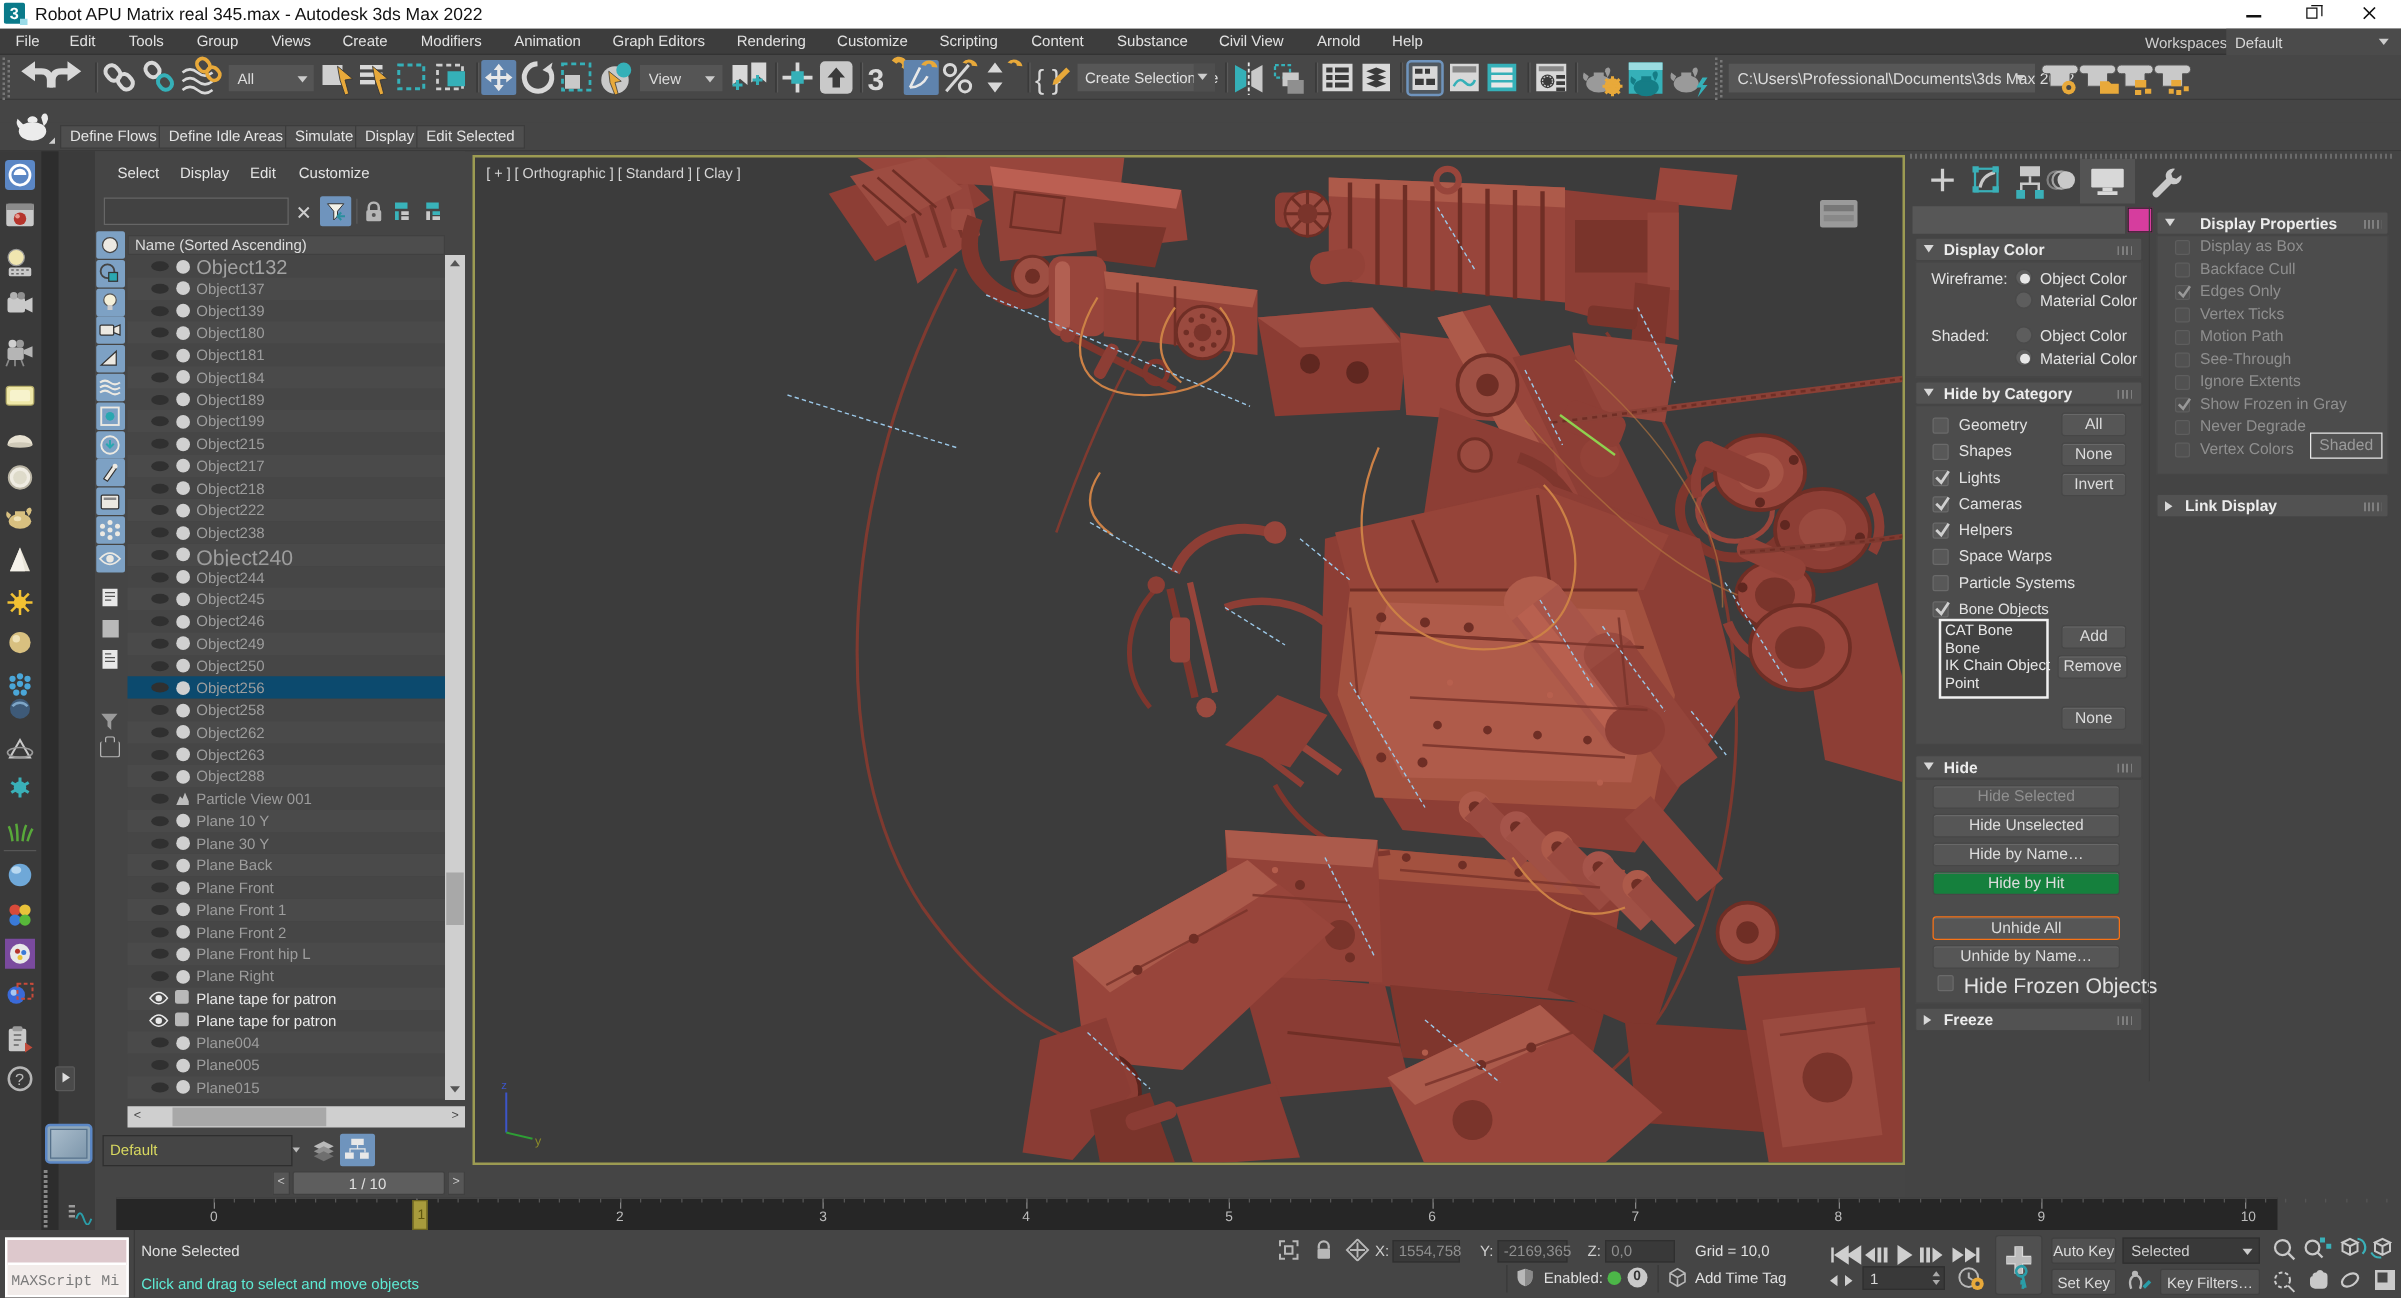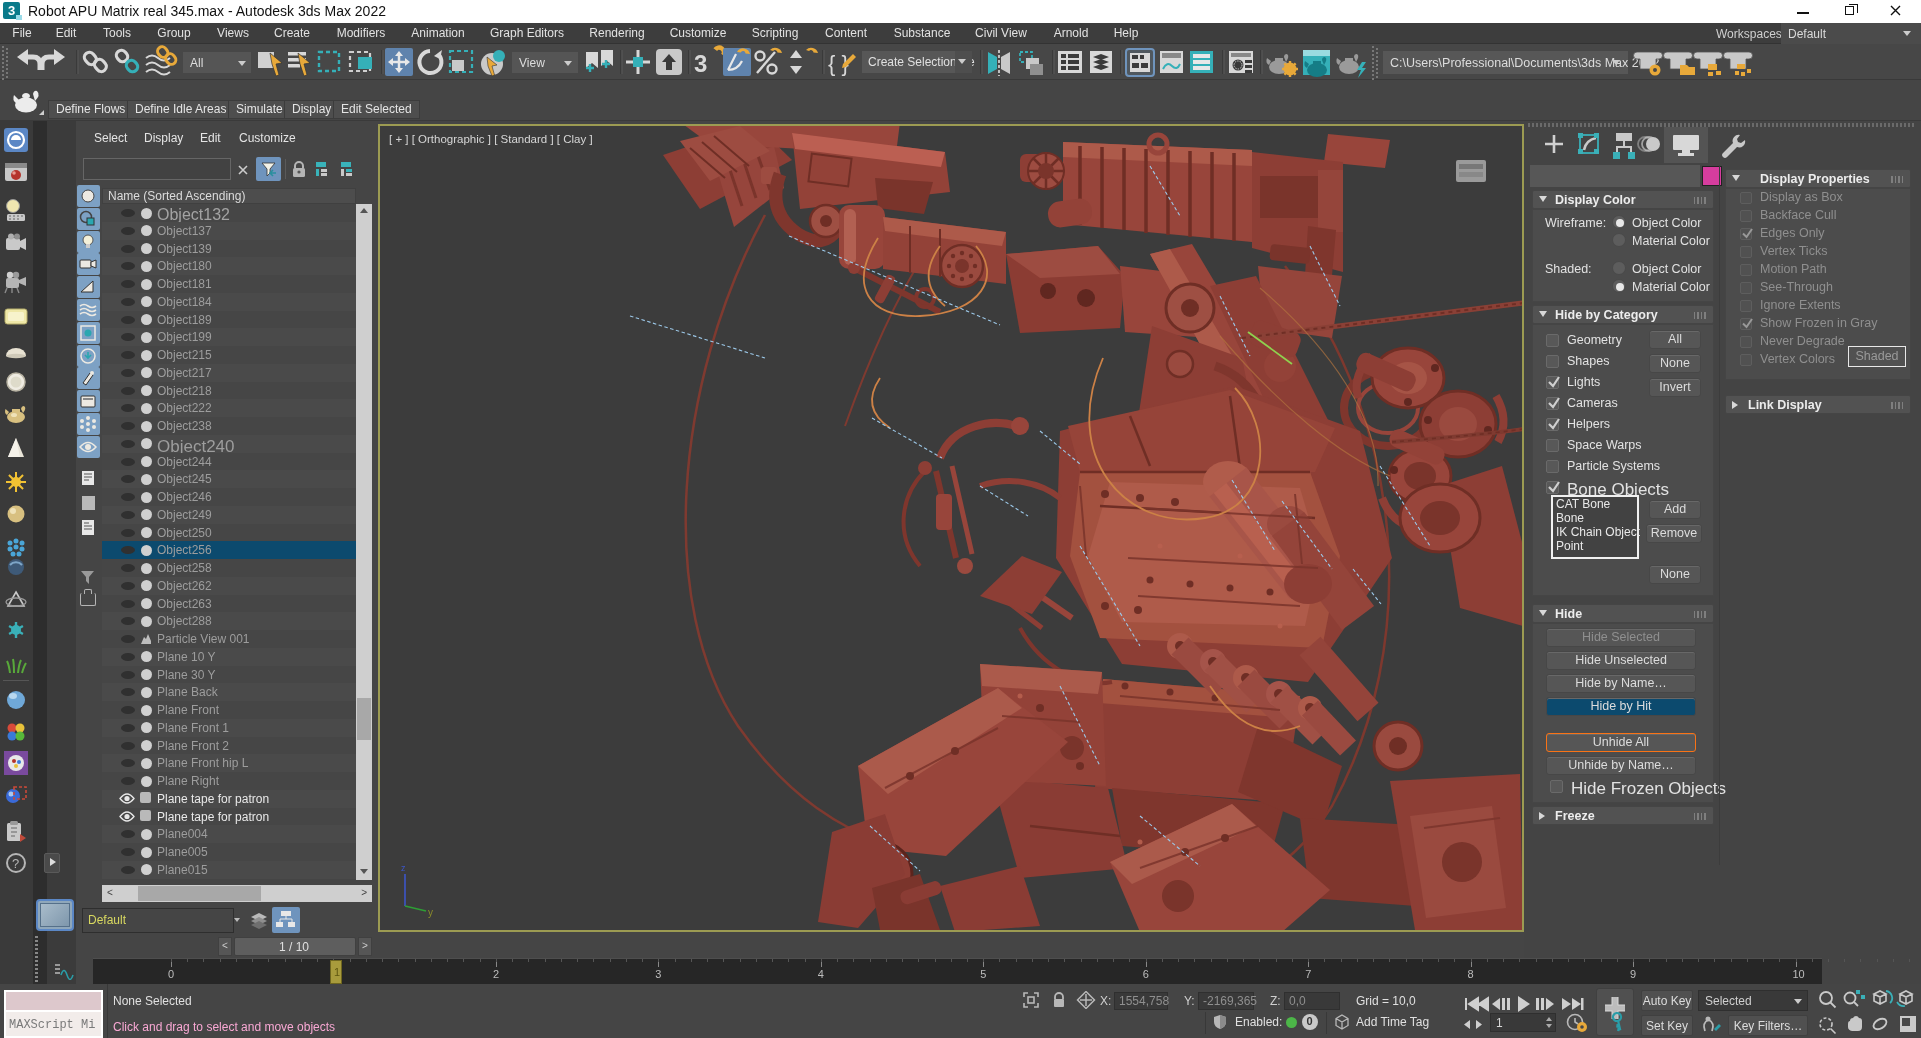--- a/index.html
+++ b/index.html
@@ -1219,21 +1219,21 @@
         <span class="t" style="left:43px;top:296px;font-size:12.5px;color:#e2e2e2;">Helpers</span>
         <span class="abs" style="left:22px;top:318px;width:13px;height:13px;background:#585858;border:1px solid #6a6a6a;border-radius:2px;"></span>
         <span class="t" style="left:43px;top:317px;font-size:12.5px;color:#e2e2e2;">Space Warps</span>
         <span class="abs" style="left:22px;top:339px;width:13px;height:13px;background:#585858;border:1px solid #6a6a6a;border-radius:2px;"></span>
         <span class="t" style="left:43px;top:338px;font-size:12.5px;color:#e2e2e2;">Particle Systems</span>
         <span class="abs" style="left:22px;top:360px;width:13px;height:13px;background:#585858;border:1px solid #6a6a6a;border-radius:2px;">
           <svg style="position:absolute;left:0px;top:-2px;" width="14" height="14" viewBox="0 0 14 14">
             <path d="M2 7 L6 11 L12 2" stroke="#cfcfcf" stroke-width="2.2" fill="none"></path>
           </svg>
         </span>
-        <span class="t" style="left:43px;top:359px;font-size:17px;color:#e2e2e2;">Bone Objects</span>
+        <span class="t" style="left:43px;top:359px;font-size:12px;color:#e2e2e2;">Bone Objects</span>
         <div class="abs" style="left:125px;top:209px;width:52px;height:19px;background:#565656;border:1px solid #474747;border-radius:3px;box-shadow:inset 0 1px 0 #686868;">
           <div style="position:absolute;left:0;right:0;top:0.5px;text-align:center;font-size:12.5px;color:#dcdcdc;">All</div>
         </div>
         <div class="abs" style="left:125px;top:233px;width:52px;height:19px;background:#565656;border:1px solid #474747;border-radius:3px;box-shadow:inset 0 1px 0 #686868;">
           <div style="position:absolute;left:0;right:0;top:0.5px;text-align:center;font-size:12.5px;color:#dcdcdc;">None</div>
         </div>
         <div class="abs" style="left:125px;top:257px;width:52px;height:19px;background:#565656;border:1px solid #474747;border-radius:3px;box-shadow:inset 0 1px 0 #686868;">
           <div style="position:absolute;left:0;right:0;top:0.5px;text-align:center;font-size:12.5px;color:#dcdcdc;">Invert</div>
         </div>
         <div class="abs" style="left:27px;top:374px;width:88px;height:64px;background:#424242;border:2px solid #f0f0f0;">
@@ -1259,21 +1259,21 @@
         <div class="abs" style="left:8px;top:502px;width:182px;height:180px;background:#4c4c4c;border:1px solid #454545;"></div>
         <div class="abs" style="left:22px;top:507px;width:150px;height:19px;background:#565656;border:1px solid #474747;border-radius:3px;box-shadow:inset 0 1px 0 #686868;">
           <div style="position:absolute;left:0;right:0;top:0.5px;text-align:center;font-size:12.5px;color:#8f8f8f;">Hide Selected</div>
         </div>
         <div class="abs" style="left:22px;top:530px;width:150px;height:19px;background:#565656;border:1px solid #474747;border-radius:3px;box-shadow:inset 0 1px 0 #686868;">
           <div style="position:absolute;left:0;right:0;top:0.5px;text-align:center;font-size:12.5px;color:#dcdcdc;">Hide Unselected</div>
         </div>
         <div class="abs" style="left:22px;top:553px;width:150px;height:19px;background:#565656;border:1px solid #474747;border-radius:3px;box-shadow:inset 0 1px 0 #686868;">
           <div style="position:absolute;left:0;right:0;top:0.5px;text-align:center;font-size:12.5px;color:#dcdcdc;">Hide by Name…</div>
         </div>
-        <div class="abs" style="left:22px;top:576px;width:150px;height:19px;background:#0c4a6e;border:1px solid #474747;border-radius:3px;box-shadow:inset 0 1px 0 #686868;">
+        <div class="abs" style="left:22px;top:576px;width:150px;height:19px;background:#15803d;border:1px solid #474747;border-radius:3px;box-shadow:inset 0 1px 0 #686868;">
           <div style="position:absolute;left:0;right:0;top:0.5px;text-align:center;font-size:12.5px;color:#dcdcdc;">Hide by Hit</div>
         </div>
         <div class="abs" style="left:22px;top:612px;width:150px;height:19px;background:#565656;border:1px solid #f97316;border-radius:3px;box-shadow:inset 0 1px 0 #686868;">
           <div style="position:absolute;left:0;right:0;top:0.5px;text-align:center;font-size:12.5px;color:#dcdcdc;">Unhide All</div>
         </div>
         <div class="abs" style="left:22px;top:635px;width:150px;height:19px;background:#565656;border:1px solid #474747;border-radius:3px;box-shadow:inset 0 1px 0 #686868;">
           <div style="position:absolute;left:0;right:0;top:0.5px;text-align:center;font-size:12.5px;color:#dcdcdc;">Unhide by Name…</div>
         </div>
         <span class="abs" style="left:26px;top:659px;width:13px;height:13px;background:#585858;border:1px solid #6a6a6a;border-radius:2px;"></span>
         <span class="t" style="left:47px;top:658px;font-size:17px;color:#e2e2e2;">Hide Frozen Objects</span>
@@ -1486,21 +1486,21 @@
       </div>
     </div>
 
 <div class="abs" style="left:0;top:984px;width:1921px;height:54px;background:#454545;" id="status">
   <div class="abs" style="left:4px;top:6px;width:99px;height:48px;background:#f2ecea;border:2px solid #fff;">
     <div class="abs" style="left:0;top:0;width:95px;height:20px;background:#ddc8cc;border-bottom:2px solid #fff;"></div>
     <div class="t" style="left:3px;top:26px;font-size:12px;color:#7a7a7a;font-family:'Liberation Mono',monospace;">MAXScript Mi</div>
   </div>
   <div class="abs" style="left:107px;top:0px;width:1px;height:54px;background:#383838;"></div>
   <div class="t" style="left:113px;top:10px;font-size:12px;color:#e0e0e0;">None Selected</div>
-  <div class="t" style="left:113px;top:36px;font-size:12px;color:#f9a8d4;">Click and drag to select and move objects</div>
+  <div class="t" style="left:113px;top:36px;font-size:12px;color:#5eead4;">Click and drag to select and move objects</div>
 <svg class="abs" style="left:1022px;top:7px;" width="75" height="18" viewBox="0 0 75 18">
         <g stroke="#b8b8b8" stroke-width="1.6" fill="none">
           <path d="M2 6 v-4 h4 M12 2 h4 v4 M16 12 v4 h-4 M6 16 h-4 v-4"></path>
           <rect x="6" y="6" width="6" height="6"></rect>
         </g>
         <g fill="#b8b8b8">
           <rect x="32" y="8" width="10" height="8" rx="1"></rect>
           <path d="M33 8 v-2 a4 4 0 0 1 8 0 v2" fill="none" stroke="#b8b8b8" stroke-width="1.8"></path>
         </g>
         <g stroke="#b8b8b8" stroke-width="1.5" fill="none">

